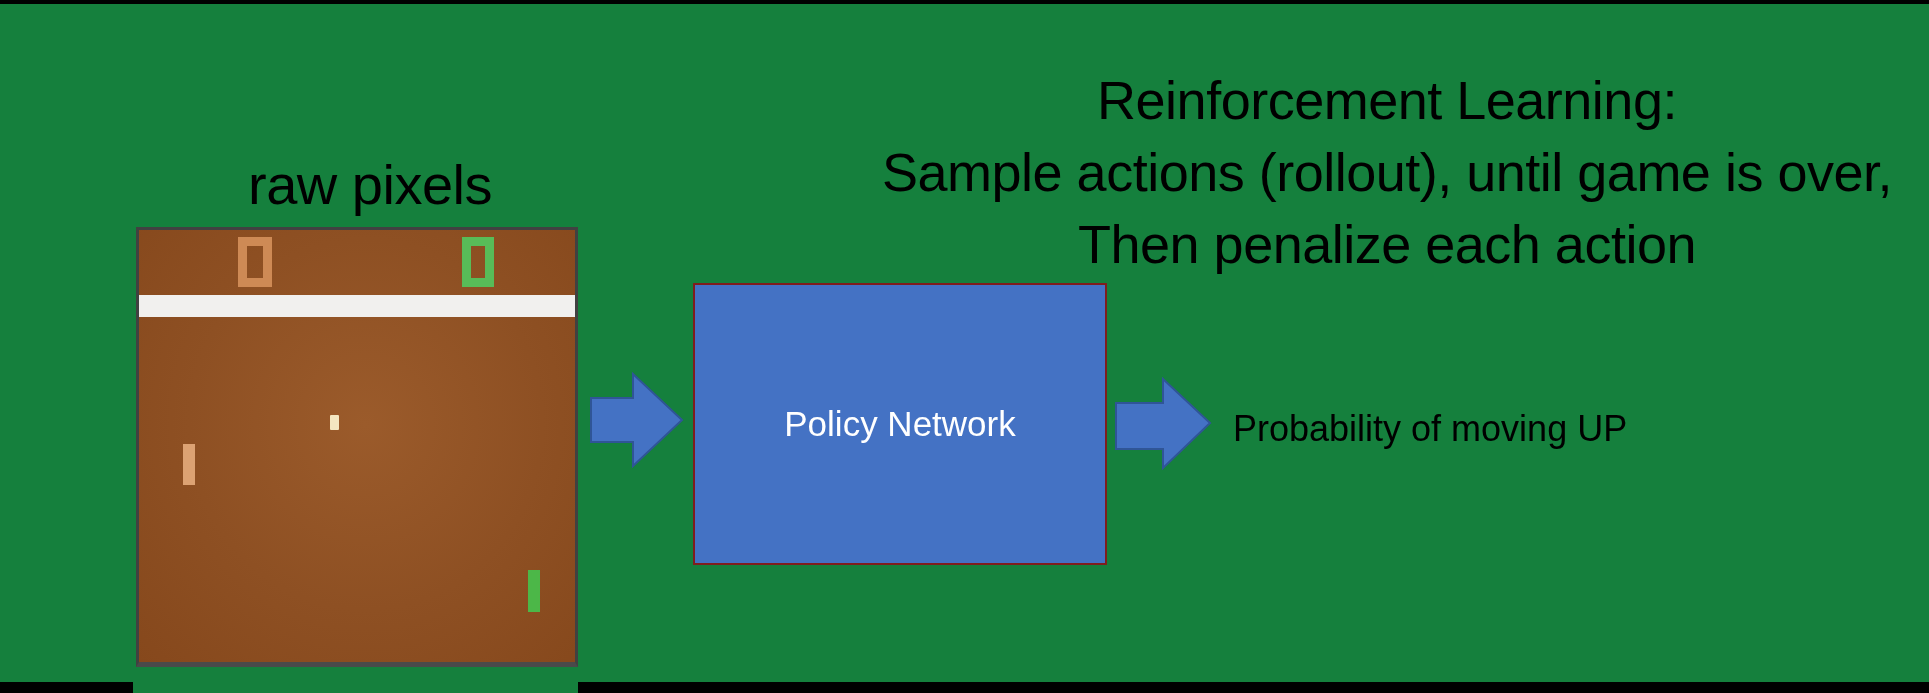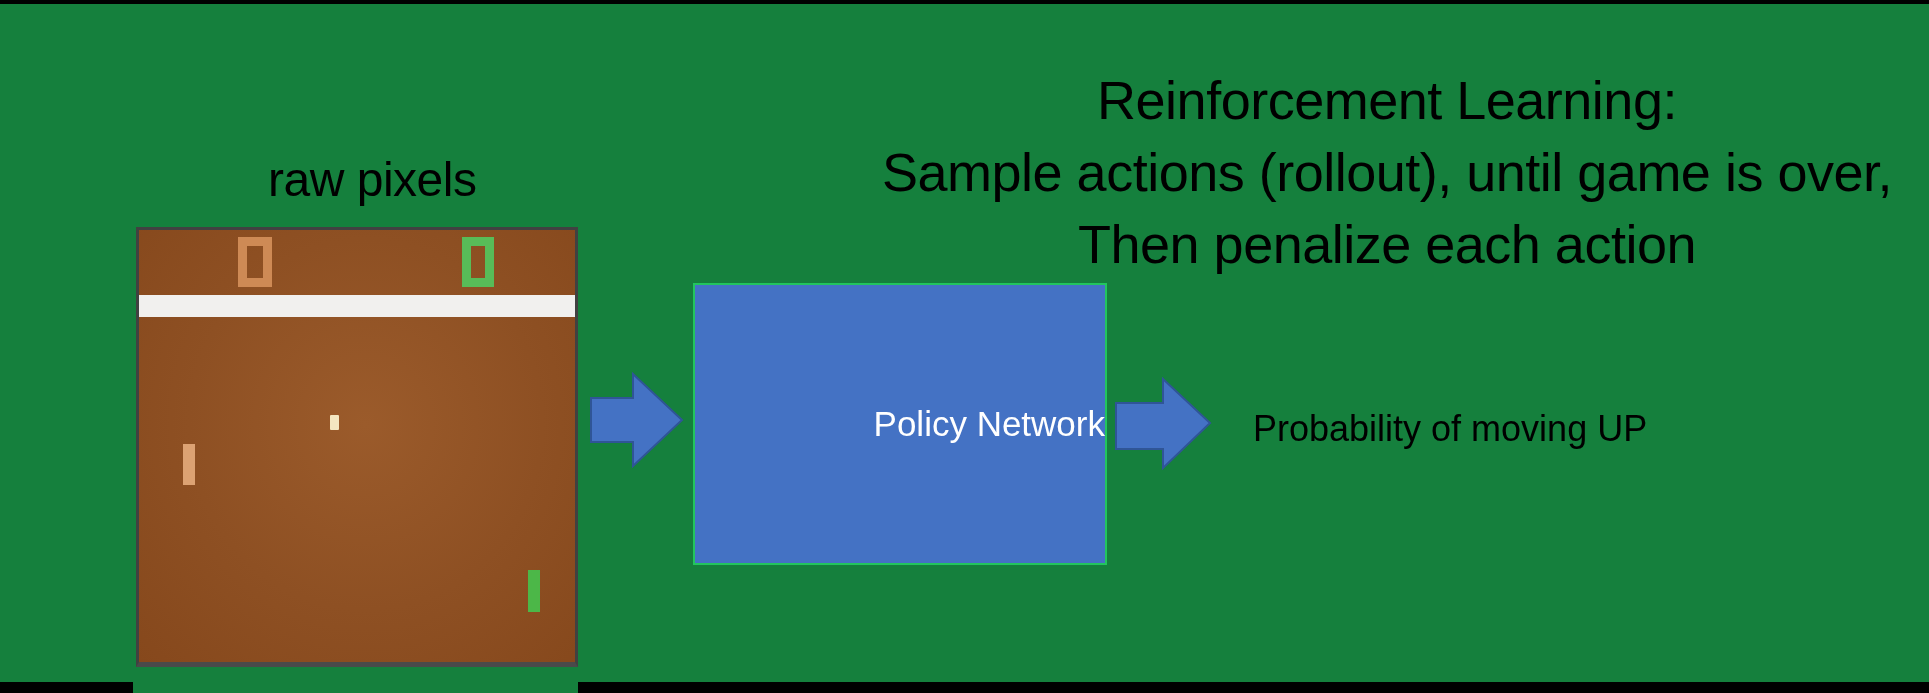--- a/index.html
+++ b/index.html
@@ -19,22 +19,22 @@
   
   .title{
     position:absolute;left:820px;top:64px;width:1134px;
     text-align:center;color:#000;
     font-size:54px;line-height:72px;font-weight:400;
     letter-spacing:-0.5px;
   }
 
   
   .raw-pixels-label{
-    position:absolute;left:268px;top:152px;
-    font-size:48px;color:#000;letter-spacing:-0.5px;
+    position:absolute;left:248px;top:152px;
+    font-size:56px;color:#000;letter-spacing:-0.5px;
   }
 
   
   .game{
     position:absolute;left:136px;top:227px;width:442px;height:440px;
     box-sizing:border-box;
     border:3px solid #414141;
     border-bottom:5px solid #4a4a4a;
     background:radial-gradient(ellipse at 52% 45%, #9b5b2b 0%, #8e5023 55%, #86481c 100%);
   }
@@ -50,29 +50,29 @@
   
   .arrow{position:absolute;}
   .arrow polygon{fill:#4472C4;stroke:#2F5597;stroke-width:2;stroke-linejoin:miter;}
   .arrow-left{left:590px;top:372px;width:94px;height:96px;}
   .arrow-right{left:1115px;top:377px;width:97px;height:93px;}
 
   
   .policy-box{
     position:absolute;left:693px;top:283px;width:414px;height:282px;
     box-sizing:border-box;
-    background:#4472C4;border:2px solid #22c55e;
-    display:flex;align-items:center;justify-content:flex-end;
+    background:#4472C4;border:2px solid #7f1d1d;
+    display:flex;align-items:center;justify-content:center;
   }
   .policy-box span{color:#fff;font-size:35px;}
 
   
   .output-label{
     position:absolute;left:1233px;top:408px;
-    font-size:36px;color:#000;margin-left:20px;
+    font-size:36px;color:#000;
   }
 </style>
 </head>
 <body>
 
 <div class="canvas">
 
   <div class="top-bar"></div>
 
   <div class="title">

